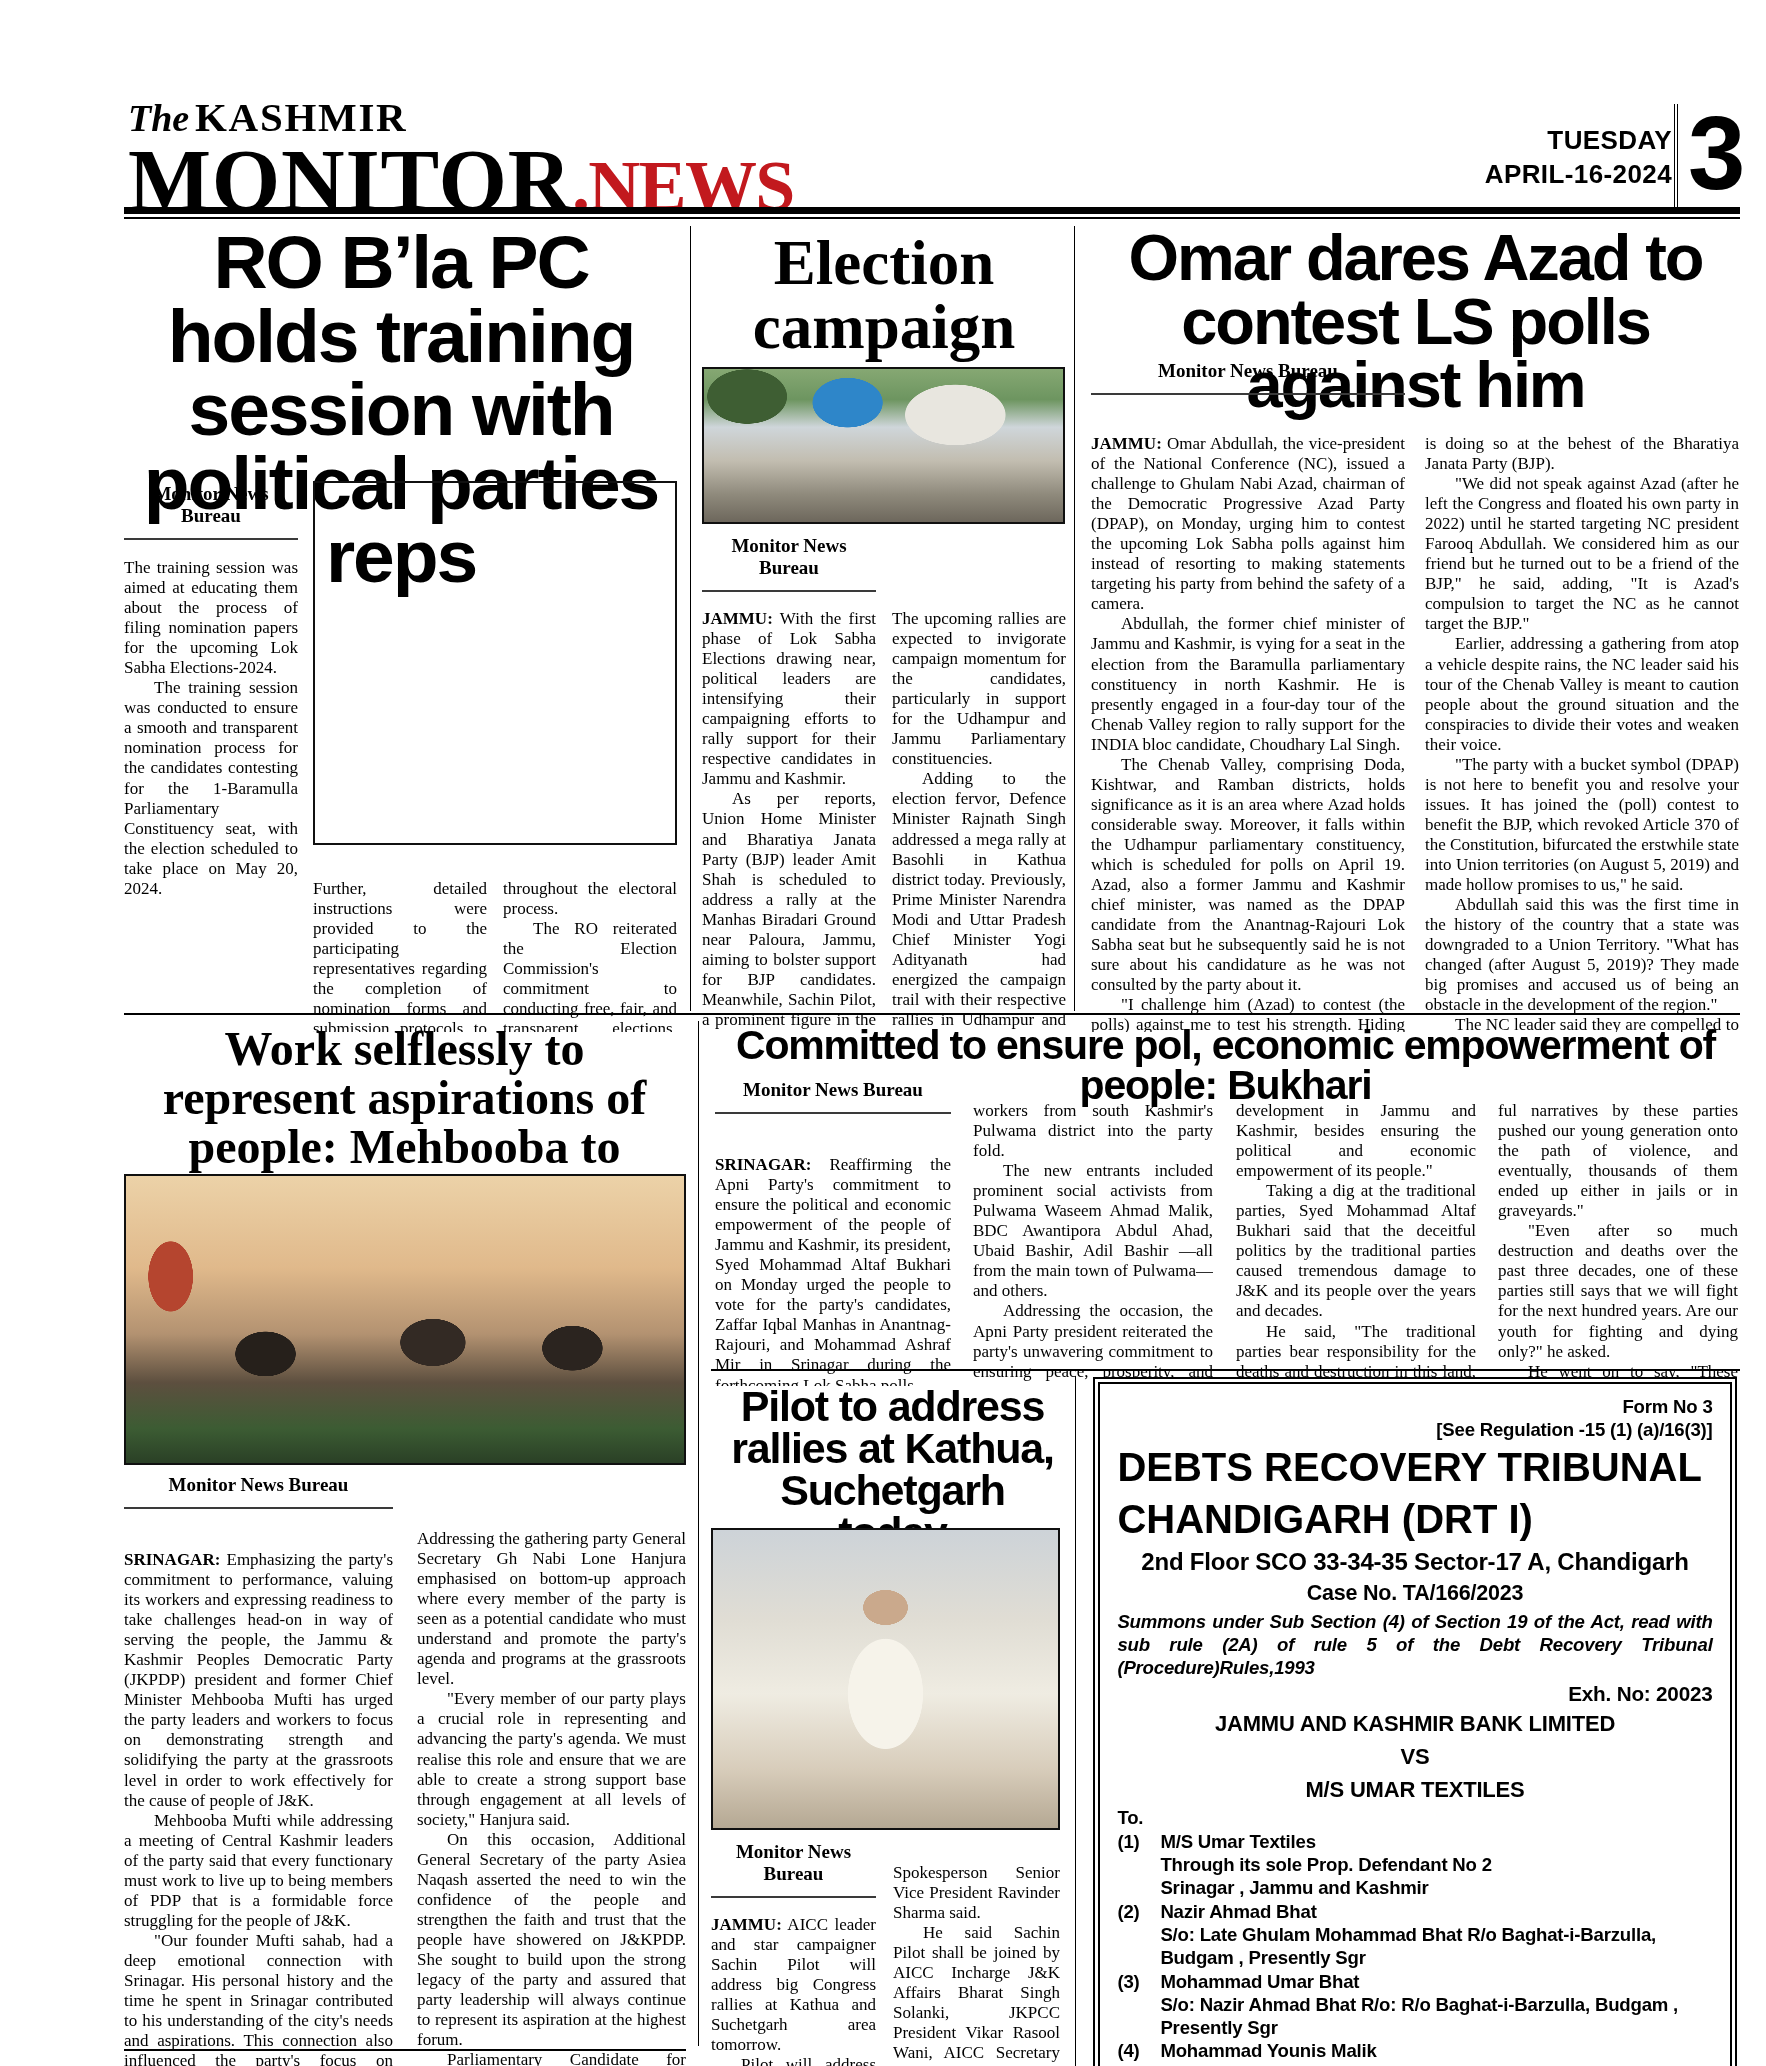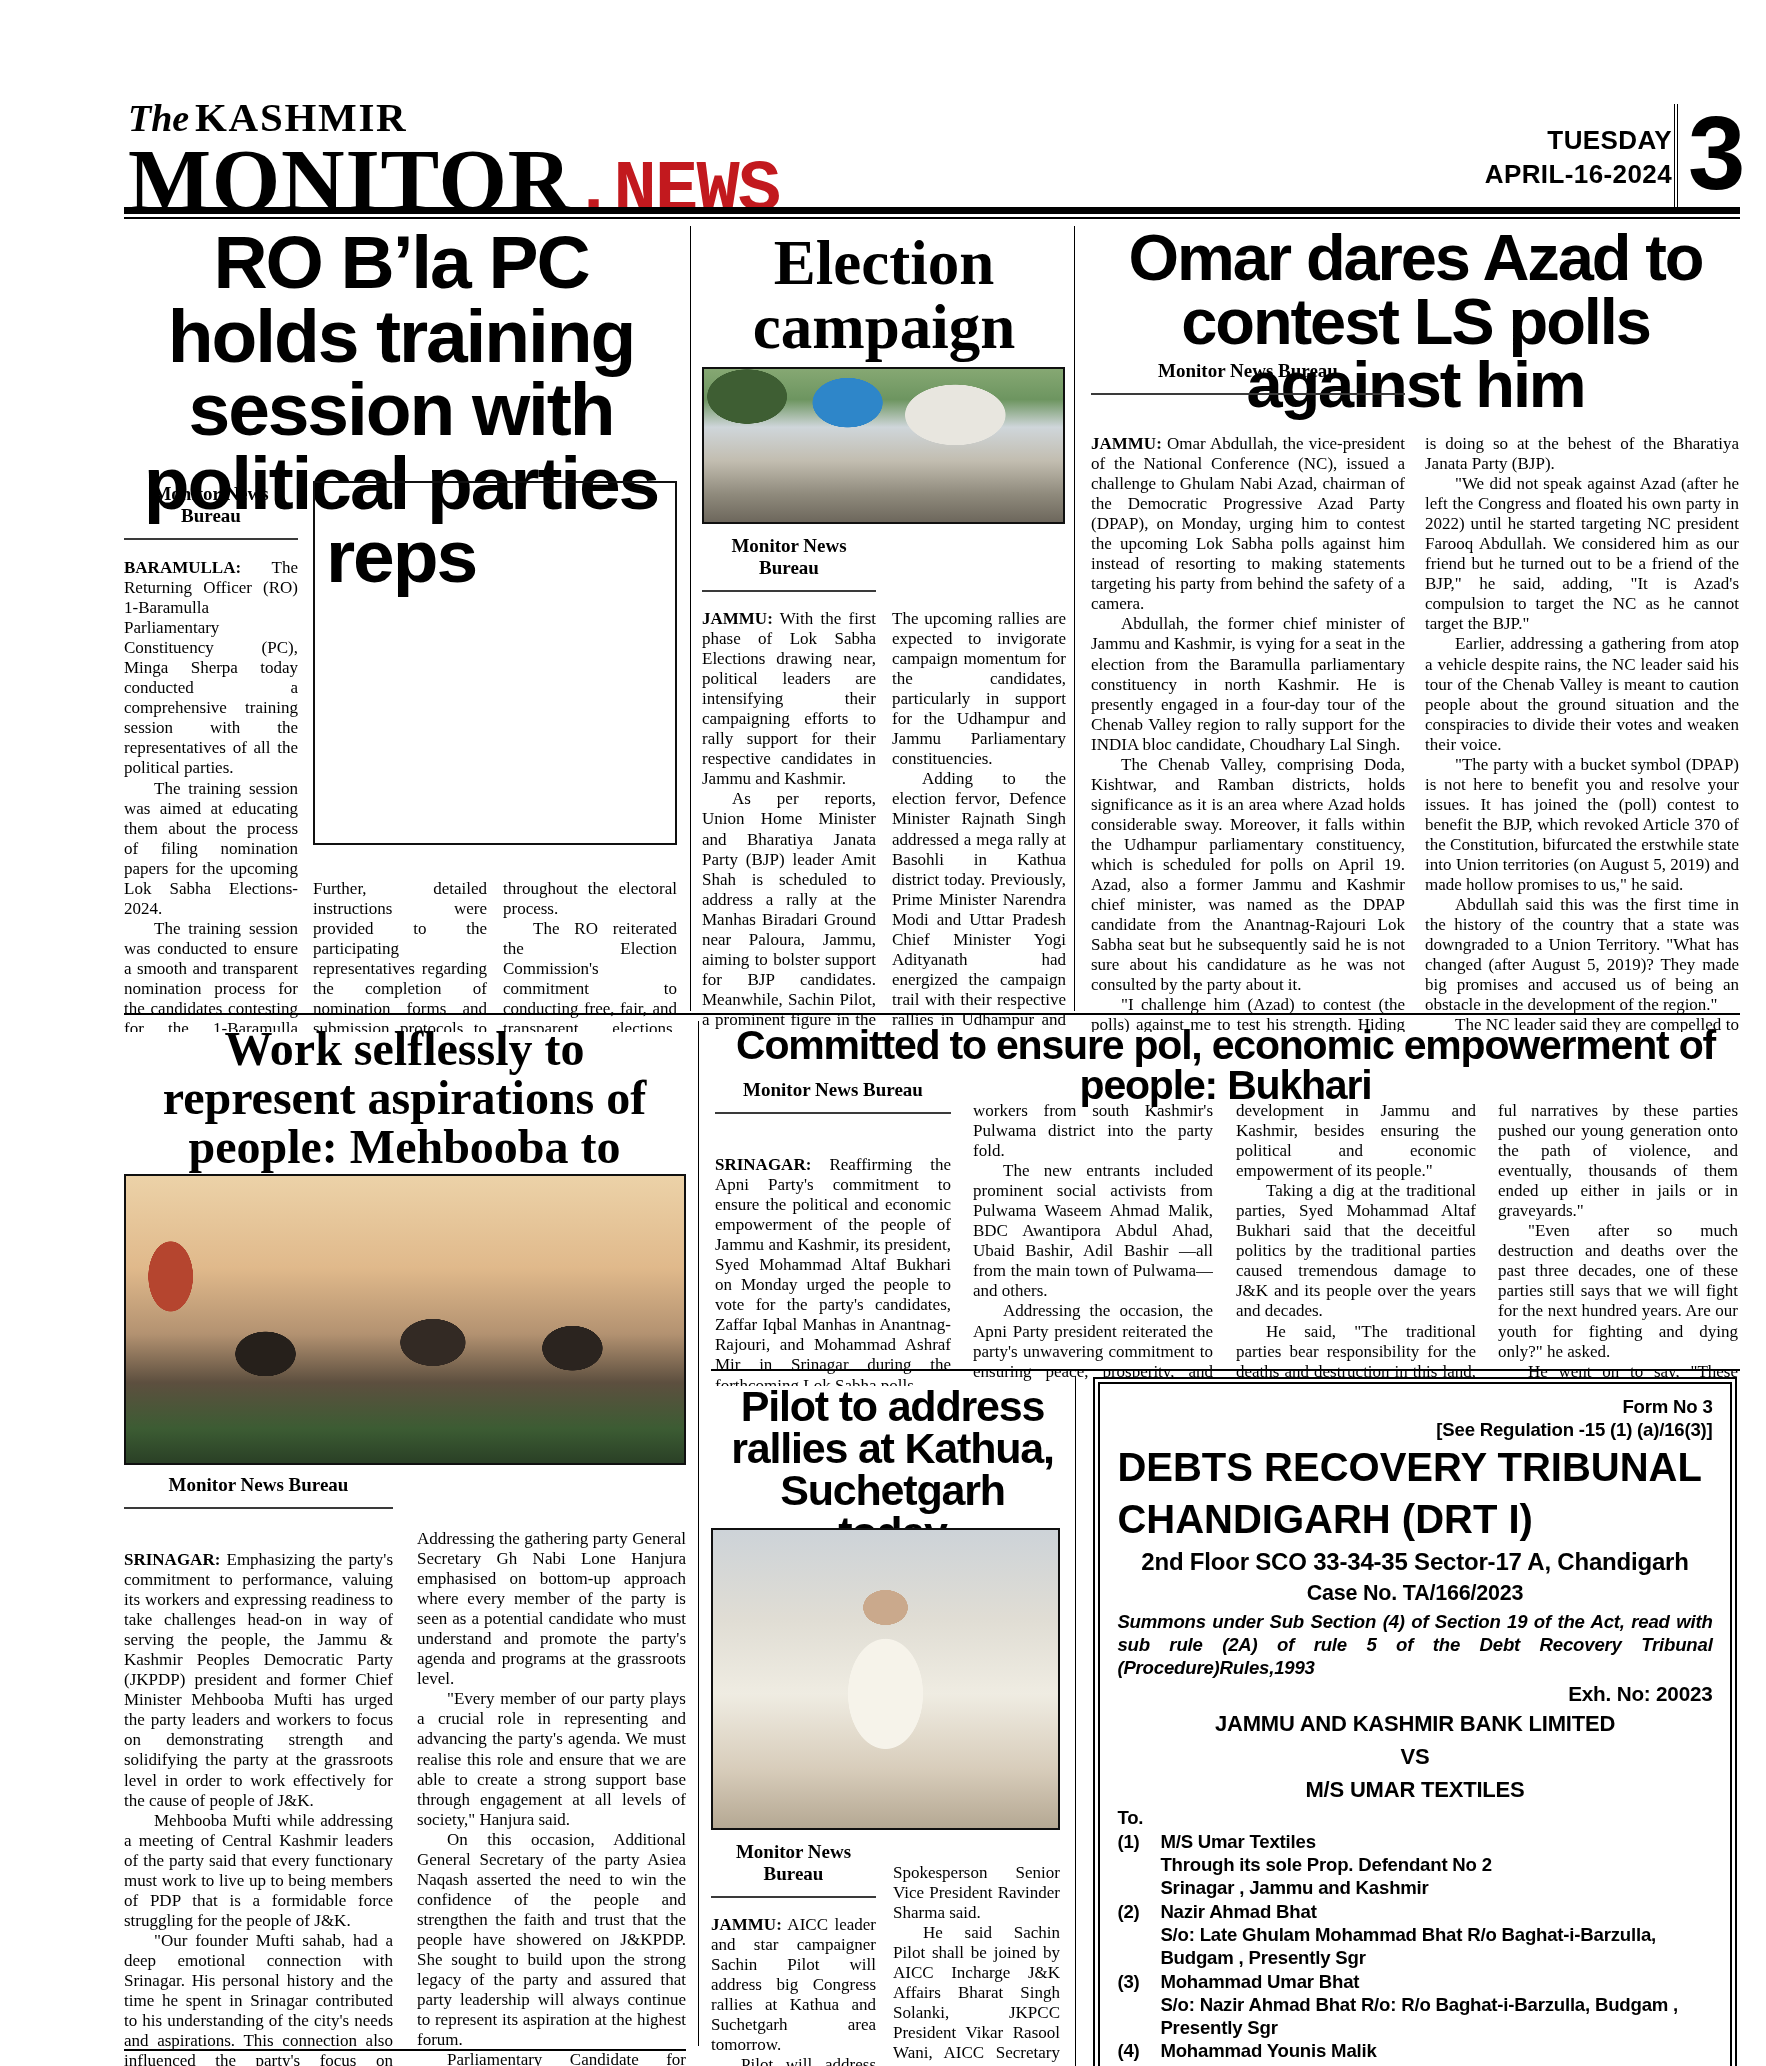--- a/index.html
+++ b/index.html
@@ -3,21 +3,21 @@
 <meta charset="utf-8">
 <style>
   html,body{margin:0;padding:0;background:#fff;}
   #page{position:relative;width:1767px;height:2587px;background:#fff;color:#000;
         font-family:"Liberation Serif", serif;overflow:hidden;}
   .abs{position:absolute;}
   
   .brand-top{font-family:"Liberation Serif",serif;font-size:41px;font-weight:700;letter-spacing:1.7px;}
   .brand-the{font-style:italic;font-weight:600;font-size:38px;letter-spacing:0;margin-right:5.8px;}
   .brand-main{font-family:"Liberation Serif",serif;font-size:88px;font-weight:700;line-height:.9;letter-spacing:0.8px;}
-  .brand-news{font-family:Liberation Mono, monospace;font-weight:900;font-size:72px;letter-spacing:-1.7px;}
+  .brand-news{font-family:Liberation Serif, serif;font-weight:900;font-size:72px;letter-spacing:-1.7px;}
   .daydate{font-family:"Liberation Sans",sans-serif;font-weight:900;font-size:26px;line-height:1.3;text-align:right;letter-spacing:0.4px;}
   .pgnum{font-family:"Liberation Sans",sans-serif;font-weight:700;font-size:103px;line-height:1;}
   .pgsep{border-left:4.1px double #000;}
   .hrule{background:#000;}
   
   .hl-sans{font-family:"Liberation Sans",sans-serif;font-weight:900;text-align:center;letter-spacing:-2.1px;line-height:.98;}
   .hl-serif{font-family:"Liberation Serif",serif;font-weight:700;text-align:center;line-height:1.02;}
   .byline{font-family:"Liberation Serif",serif;font-weight:700;font-size:19px;text-align:center;
           border-bottom:2.5px double #3a3a3a;padding-bottom:11px;}
   .colflow{font-size:17px;line-height:1.18;text-align:justify;overflow:hidden;margin-top:22px;}
@@ -89,21 +89,20 @@
   <div class="abs hrule" style="left:124px;top:1013px;width:1616px;height:1.7px;"></div>
   <div class="abs vrule" style="left:698px;top:1021px;width:1.2px;height:1025px;"></div>
   <div class="abs hrule" style="left:711px;top:1369px;width:1029px;height:1.7px;"></div>
   <div class="abs vrule" style="left:1075px;top:1376px;width:1.2px;height:1122px;"></div>
   <div class="abs hrule" style="left:124px;top:2049px;width:562px;height:1.7px;"></div>
 
   <div class="abs hl-sans" style="left:124px;top:226px;width:554px;font-size:75px;">RO B’la PC holds training session with political parties reps</div>
   <div class="abs byline" style="left:124px;top:483px;width:174px;">Monitor News Bureau</div>
   <div class="abs photo ph-meeting" style="left:313px;top:481px;width:364px;height:364px;"></div>
   <div class="abs colflow" style="left:124px;top:536px;width:174px;height:474px;">
-    <p class="para"><b class="dl">BARAMULLA:</b><span> The Returning Officer (RO) 1-Baramulla Parliamentary Constituency (PC), Minga Sherpa today conducted a comprehensive training session with the representatives of all the political parties.</span></p>
   <p class="para">The training session was aimed at educating them about the process of filing nomination papers for the upcoming Lok Sabha Elections-2024.</p>
       <p class="para">The training session was conducted to ensure a smooth and transparent nomination process for the candidates contesting for the 1-Baramulla Parliamentary Constituency seat, with the election scheduled to take place on May 20, 2024.</p>
     </div>
   <div class="abs colflow" style="left:313px;top:857px;width:174px;height:153px;">
       <p class="para">Further, detailed instructions were provided to the participating representatives regarding the completion of nomination forms and submission protocols to ensure compliance with legal and electoral norms.</p>
     </div>
   <div class="abs colflow" style="left:503px;top:857px;width:174px;height:153px;">
       <p class="para">throughout the electoral process.</p>
       <p class="para">The RO reiterated the Election Commission's commitment to conducting free, fair, and transparent elections, fostering a level playing field for all contestants.</p>
     </div>

